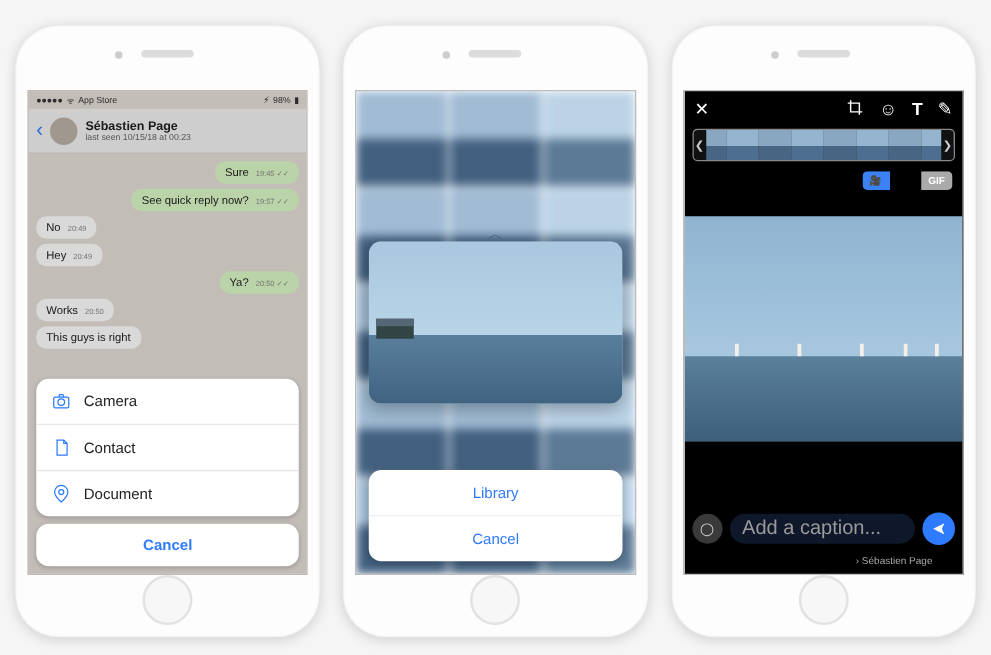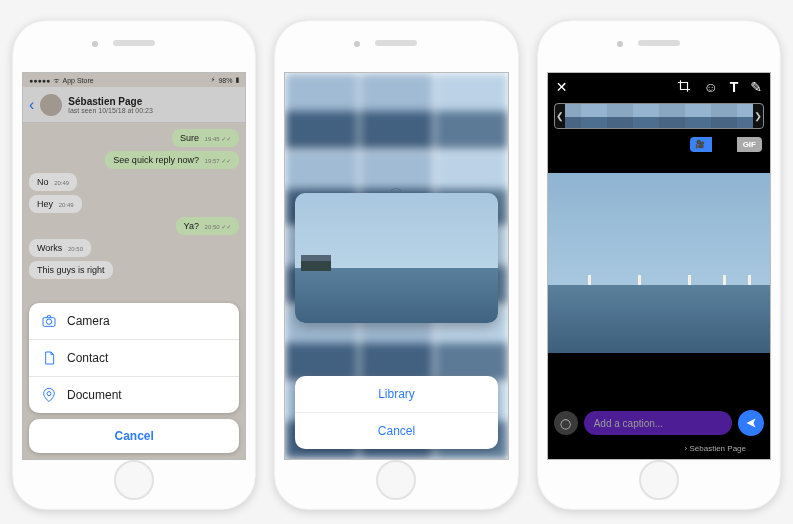--- a/index.html
+++ b/index.html
@@ -144,21 +144,21 @@
     position:absolute;left:0;right:0;top:100px;height:180px;
   }
   .media-view .sky{position:absolute;inset:0;background:linear-gradient(#8fb4d1,#a7c7df 60%);}
   .media-view .sea{position:absolute;left:0;right:0;bottom:0;height:38%;background:linear-gradient(#5a809c,#3d5f7c);}
   .media-view .sail{position:absolute;bottom:38%;width:3px;height:10px;background:#f4efe7;}
   .caption-bar{
     position:absolute;left:6px;right:6px;bottom:22px;height:28px;
     display:flex;align-items:center;gap:6px;
   }
   .cap-cam{width:24px;height:24px;border-radius:50%;background:#3a3a3a;display:flex;align-items:center;justify-content:center;font-size:10px;color:#ccc;}
-  .cap-input{flex:1;background:#4c1d95;border-radius:12px;height:24px;display:flex;align-items:center;padding:0 10px;color:#9a9a9a;font-size:10px;}
+  .cap-input{flex:1;background:#0f172a;border-radius:12px;height:24px;display:flex;align-items:center;padding:0 10px;color:#9a9a9a;font-size:16px;}
   .send{width:26px;height:26px;border-radius:50%;background:#2f7bff;display:flex;align-items:center;justify-content:center;}
   .send svg{fill:#fff;width:12px;height:12px;}
   .recipient{position:absolute;right:24px;bottom:6px;font-size:8px;color:#aaa;}
 </style>
 </head>
 <body>
 
 <div class="phone p1">
     <span class="camdot"></span>
   <div class="screen">

